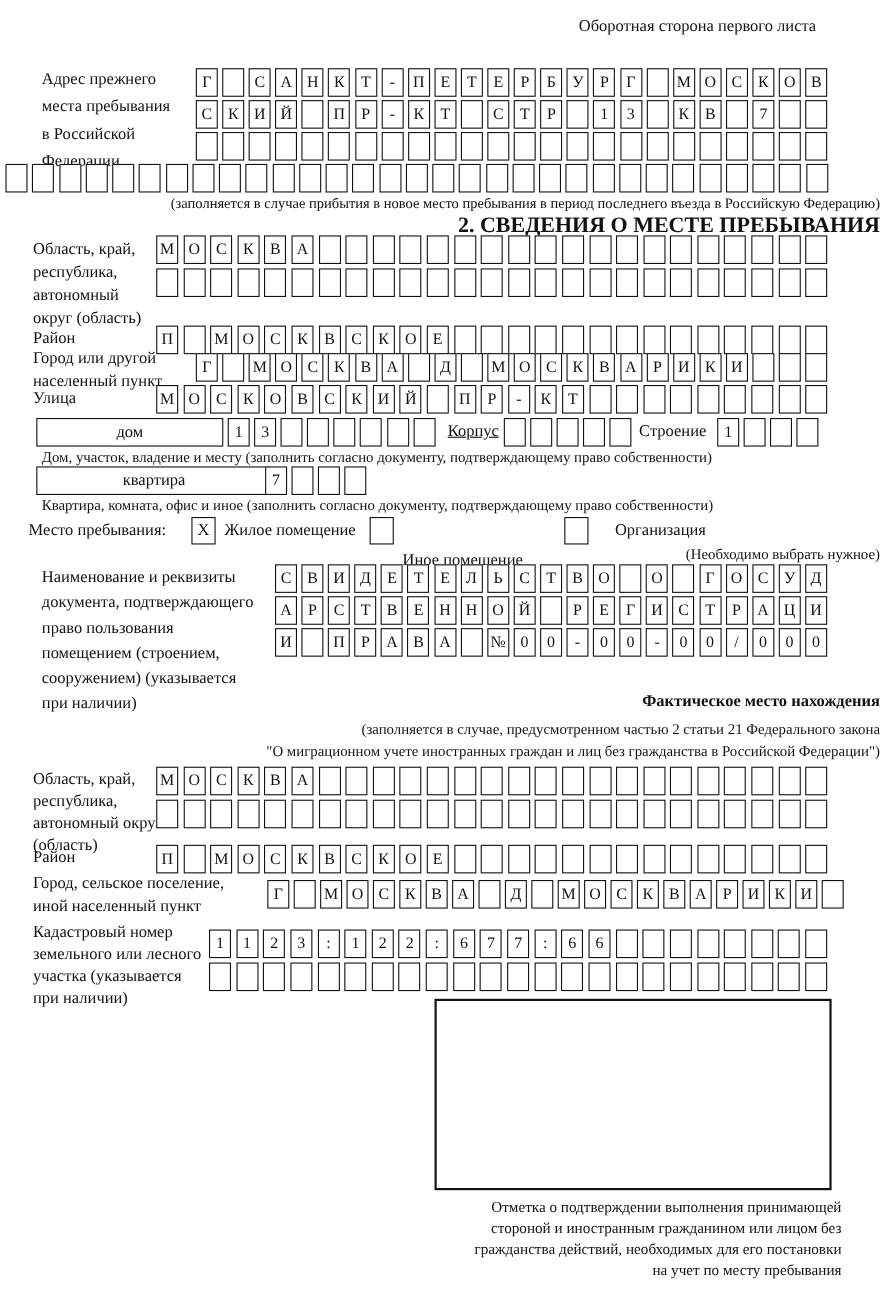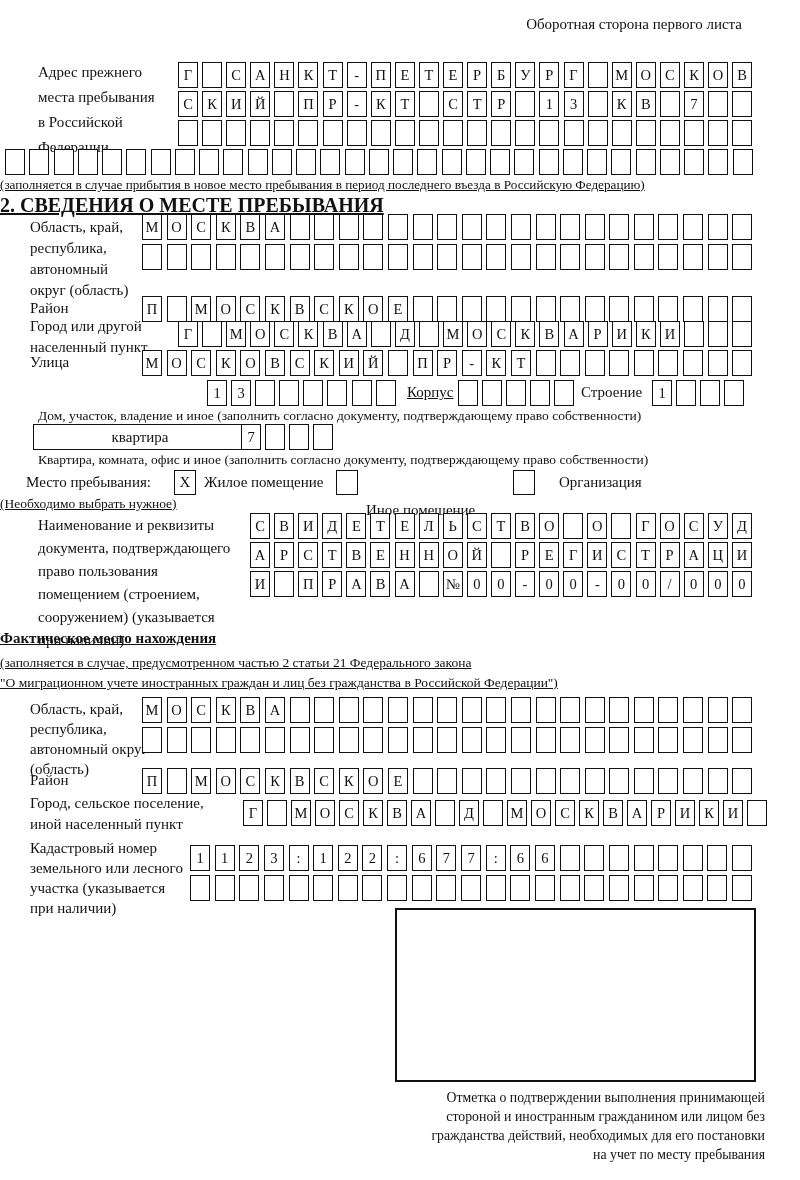--- a/index.html
+++ b/index.html
@@ -4,21 +4,21 @@
 <style>
   html,body{margin:0;padding:0;background:#fff;}
   .page{
     position:relative;width:800px;height:1180px;background:#fff;overflow:hidden;
     font-family:"Liberation Serif","DejaVu Serif",serif;color:#111;
   }
   .abs{position:absolute;}
   .lbl{position:absolute;font-size:15px;line-height:25px;white-space:pre-line;}
   .lh20{line-height:20px}.lh21{line-height:21px}.lh23{line-height:23px}
   .cap{position:absolute;font-size:13.5px;}
-  .center{position:absolute;left:0;width:800px;text-align:left;text-decoration:underline;}
+  .center{position:absolute;left:0;width:800px;text-align:right;}
   .title{font-weight:bold;font-size:20px;}
   .cellrow{position:absolute;display:flex;gap:4.1px;}
   .g40{gap:4px}.g426{gap:4.26px}.g46{gap:4.6px}.g465{gap:4.65px}
   .cell{
     box-sizing:border-box;flex:none;width:20px;height:26px;border:1.6px solid #111;
     display:flex;align-items:center;justify-content:center;
     font-size:14.5px;line-height:1;background:#fff;
   }
   .wbox{
     position:absolute;box-sizing:border-box;height:26px;border:1.6px solid #111;
@@ -301,20 +301,21 @@
       <span class="cell"></span>
       <span class="cell"></span>
       <span class="cell"></span>
       <span class="cell"></span>
       <span class="cell"></span>
       <span class="cell"></span>
       <span class="cell"></span>
       <span class="cell"></span>
     </div>
 
+  <div class="wbox" style="left:33px;top:380px;width:170px;">дом</div>
   <div class="cellrow" style="left:207px;top:380px;">
       <span class="cell">1</span>
       <span class="cell">3</span>
       <span class="cell"></span>
       <span class="cell"></span>
       <span class="cell"></span>
       <span class="cell"></span>
       <span class="cell"></span>
       <span class="cell"></span>
     </div>
@@ -326,21 +327,21 @@
       <span class="cell"></span>
       <span class="cell"></span>
     </div>
   <div class="inline-lbl" style="left:581px;top:384px;">Строение</div>
   <div class="cellrow" style="left:652px;top:380px;">
       <span class="cell">1</span>
       <span class="cell"></span>
       <span class="cell"></span>
       <span class="cell"></span>
     </div>
-  <div class="cap" style="left:38px;top:408px;">Дом, участок, владение и иное (заполнить согласно документу, подтверждающему право собственности)</div>
+  <div class="cap" style="left:38px;top:408px;">Дом, участок, владение и месту (заполнить согласно документу, подтверждающему право собственности)</div>
 
   <div class="wbox" style="left:33px;top:424px;width:214px;">квартира</div>
   <div class="cellrow" style="left:241px;top:424px;">
       <span class="cell">7</span>
       <span class="cell"></span>
       <span class="cell"></span>
       <span class="cell"></span>
     </div>
   <div class="cap" style="left:38px;top:452px;font-family:Liberation Serif, serif;">Квартира, комната, офис и иное (заполнить согласно документу, подтверждающему право собственности)</div>
 

